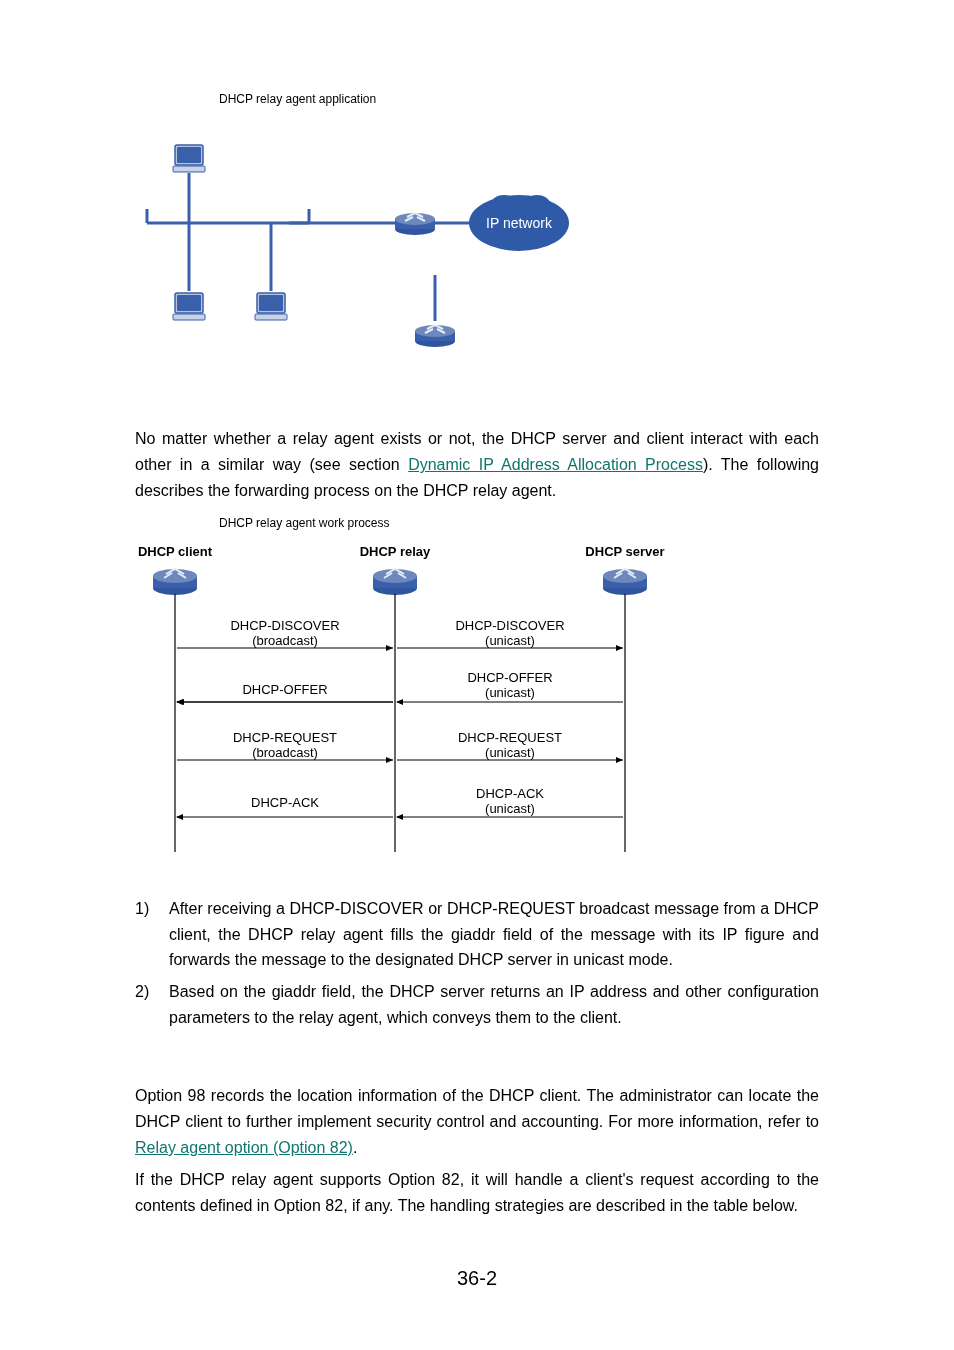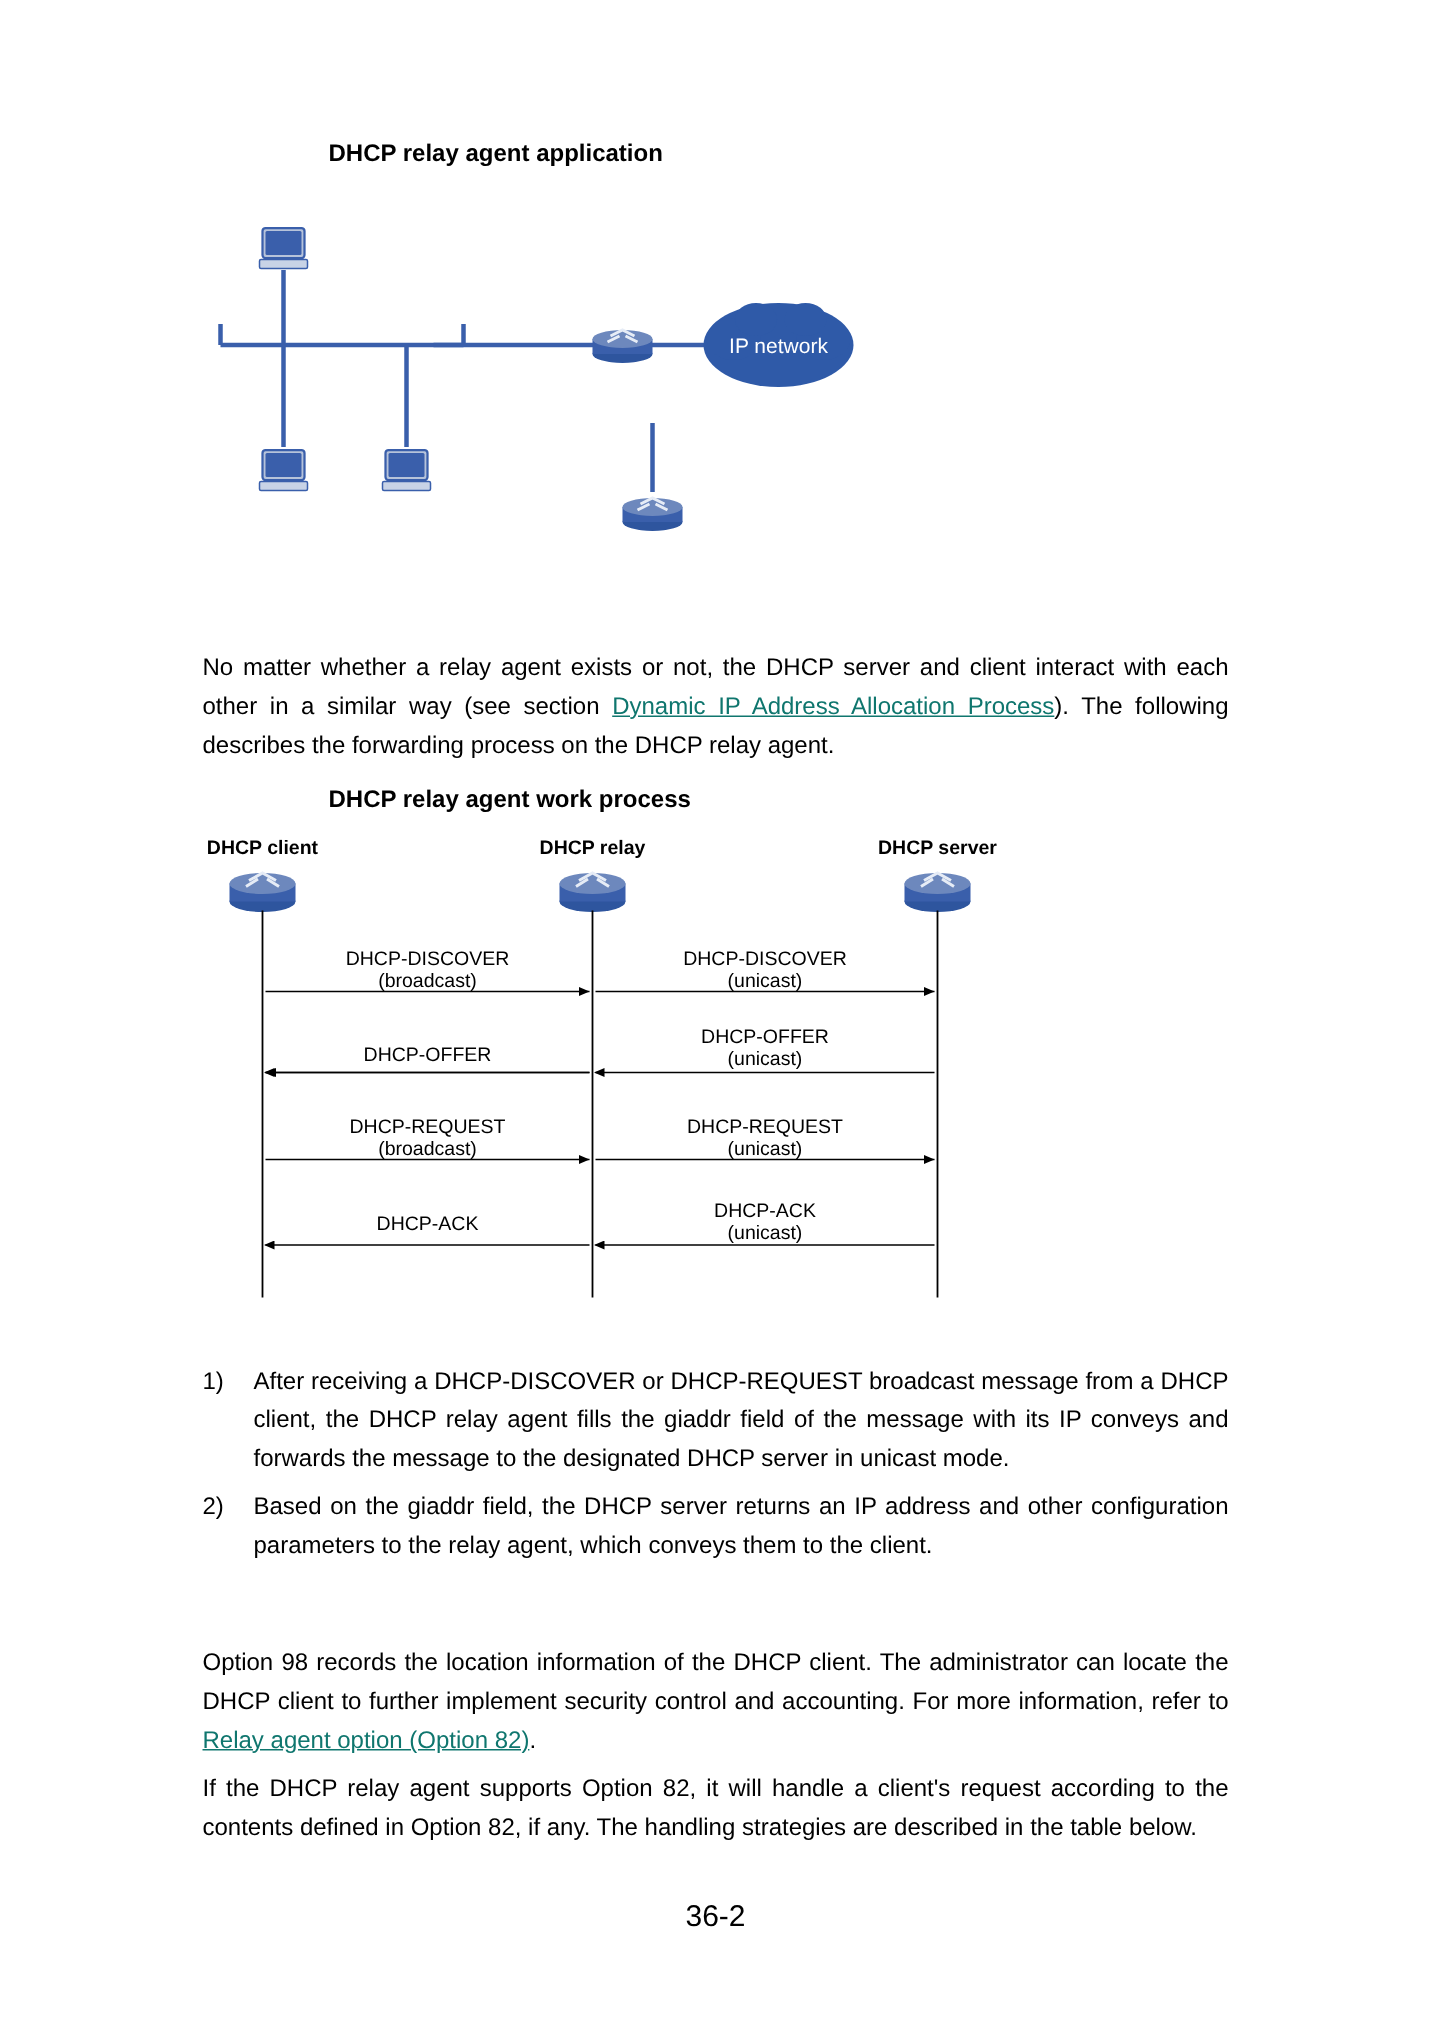--- a/index.html
+++ b/index.html
@@ -11,24 +11,23 @@
     color: #000;
     position: relative;
   }
   .page {
     padding: 90px 135px 0 135px;
     box-sizing: border-box;
     line-height: 1.62;
     font-size: 16px;
   }
   .fig-caption {
-    font-size: 16px;
+    font-size: 12px;
     margin: 0 0 22px 0;
     text-indent: 84px;
-    font-weight: bold;
   }
   .fig1-wrap {
     margin: 0 0 40px 4px;
     width: 540px;
     height: 255px;
     position: relative;
   }
   .fig1-wrap svg { display: block; }
   .body-text { text-align: justify; margin: 6px 0; }
   .link { color: #0f766e; text-decoration: underline; }
@@ -168,21 +167,21 @@
       <line x1="262" y1="275" x2="488" y2="275" stroke="#000" stroke-width="1" marker-start="url(#arrL)"></line>
       <text x="375" y="256" font-size="13" text-anchor="middle">DHCP-ACK</text>
       <text x="375" y="271" font-size="13" text-anchor="middle">(unicast)</text>
     </svg>
   </div>
 
 
   <div class="ol">
     <div class="item">
       <div class="marker">1)</div>
-      <div class="li-body">After receiving a DHCP-DISCOVER or DHCP-REQUEST broadcast message from a DHCP client, the DHCP relay agent fills the giaddr field of the message with its IP conveys and forwards the message to the designated DHCP server in unicast mode.</div>
+      <div class="li-body">After receiving a DHCP-DISCOVER or DHCP-REQUEST broadcast message from a DHCP client, the DHCP relay agent fills the giaddr field of the message with its IP figure and forwards the message to the designated DHCP server in unicast mode.</div>
     </div>
     <div class="item">
       <div class="marker">2)</div>
       <div class="li-body">Based on the giaddr field, the DHCP server returns an IP address and other configuration parameters to the relay agent, which conveys them to the client.</div>
     </div>
   </div>
 
   <div class="spacer-large"></div>
 
   <p class="body-text just">

